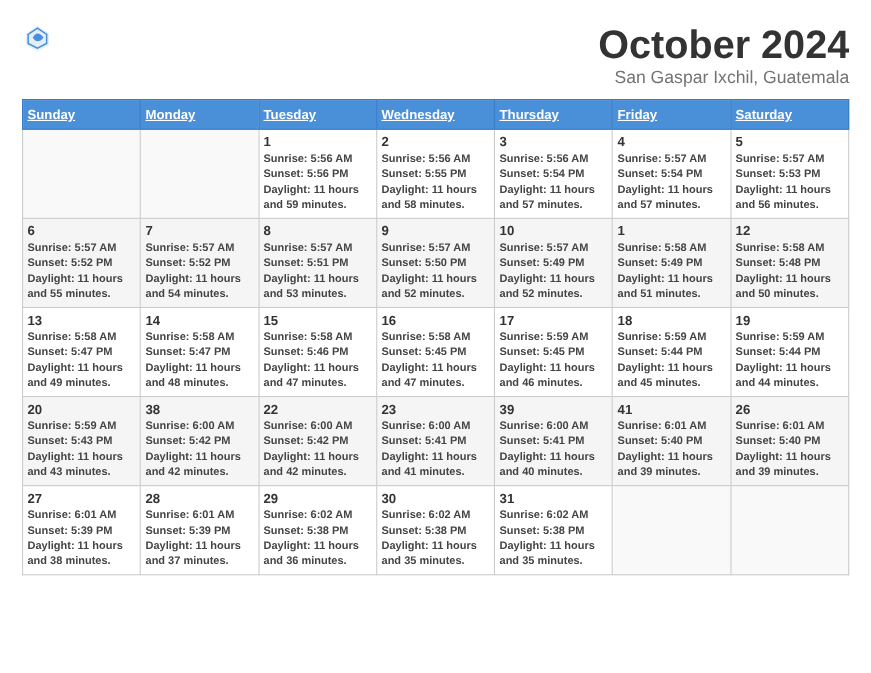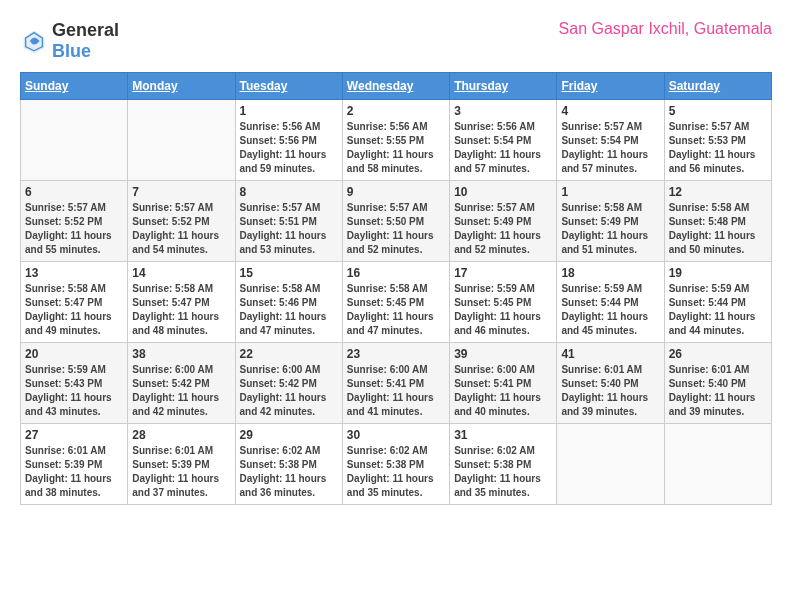--- a/index.html
+++ b/index.html
@@ -36,21 +36,21 @@
     .title-block {
       text-align: right;
     }
     .month-title {
       font-size: 36px;
       font-weight: bold;
       color: #333;
     }
     .location {
       font-size: 16px;
-      color: #ec4899;
+      color: #737373;
     }
     .calendar {
       width: 100%;
       border-collapse: collapse;
       font-size: 11px;
     }
     .calendar thead th {
       background: #4a90d9;
       color: #fff;
       padding: 6px 4px;
@@ -89,26 +89,23 @@
 </head>
 <body>
 
 <div class="header">
   <div class="logo">
     <svg class="logo-icon" viewBox="0 0 40 40">
       <polygon points="20,5 35,15 35,30 20,38 5,30 5,15" fill="#4a90d9" opacity="0.15"></polygon>
       <path d="M20 8 L32 16 L32 28 L20 34 L8 28 L8 16 Z" fill="none" stroke="#4a90d9" stroke-width="2"></path>
       <path d="M14 20 Q20 10 28 20 Q20 30 14 20Z" fill="#4a90d9"></path>
     </svg>
-    <div class="logo-text">
-      <span class="logo-general">General</span>
-      <span class="logo-blue">Blue</span>
-    </div>
   </div>
   <div class="title-block">
+    <div class="month-title">October 2024</div>
     <div class="location">San Gaspar Ixchil, Guatemala</div>
   </div>
 </div>
 
 <table class="calendar">
   <thead>
     <tr>
     <th>Sunday</th>
         <th>Monday</th>
         <th>Tuesday</th>

